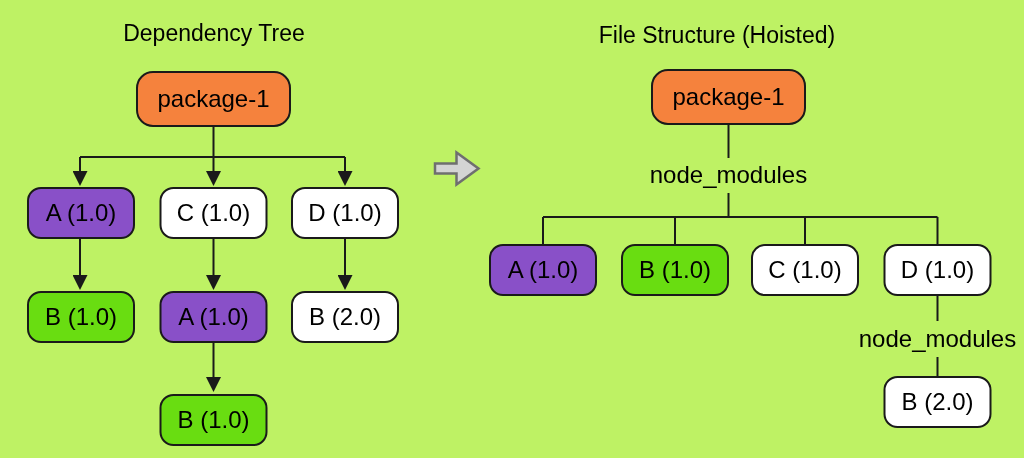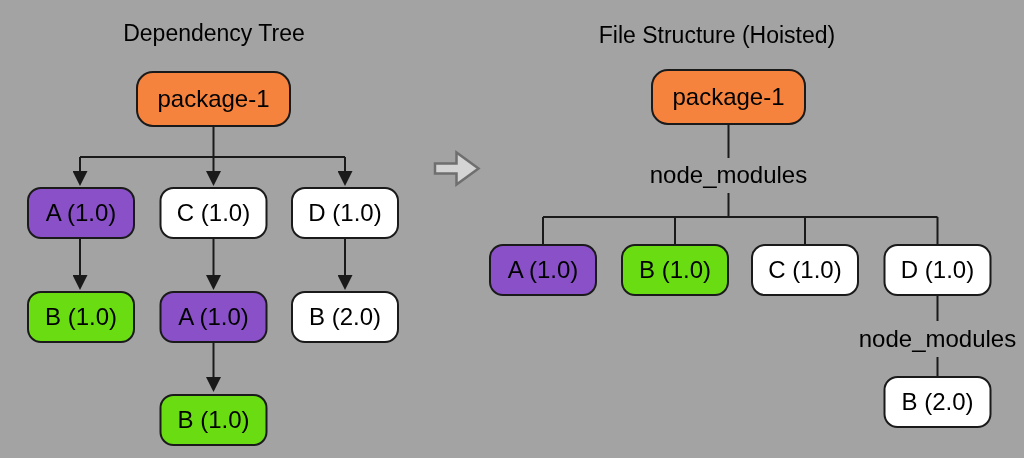--- a/index.html
+++ b/index.html
@@ -1,16 +1,16 @@
 <!DOCTYPE html>
 <html><head>
 <meta charset="utf-8">
 <style>
   html,body{margin:0;padding:0;background:#ffffff;}
-  .stage{position:relative;width:1024px;height:458px;background:#a3a3a3;overflow:hidden;}
+  .stage{position:relative;width:1024px;height:458px;background:#bef264;overflow:hidden;}
   svg{display:block;}
   text{font-family:"Liberation Sans",sans-serif;fill:#000000;text-anchor:middle;}
   .node-label{font-size:24px;}
   .title-label{font-size:23px;}
   .folder-label{font-size:24px;}
   .box{stroke:#1a1a1a;stroke-width:2;}
   .line{stroke:#1a1a1a;stroke-width:2;fill:none;}
   .block-arrow{stroke:#6f6f6f;stroke-width:2.5;stroke-linejoin:miter;}
 </style>
 </head>

